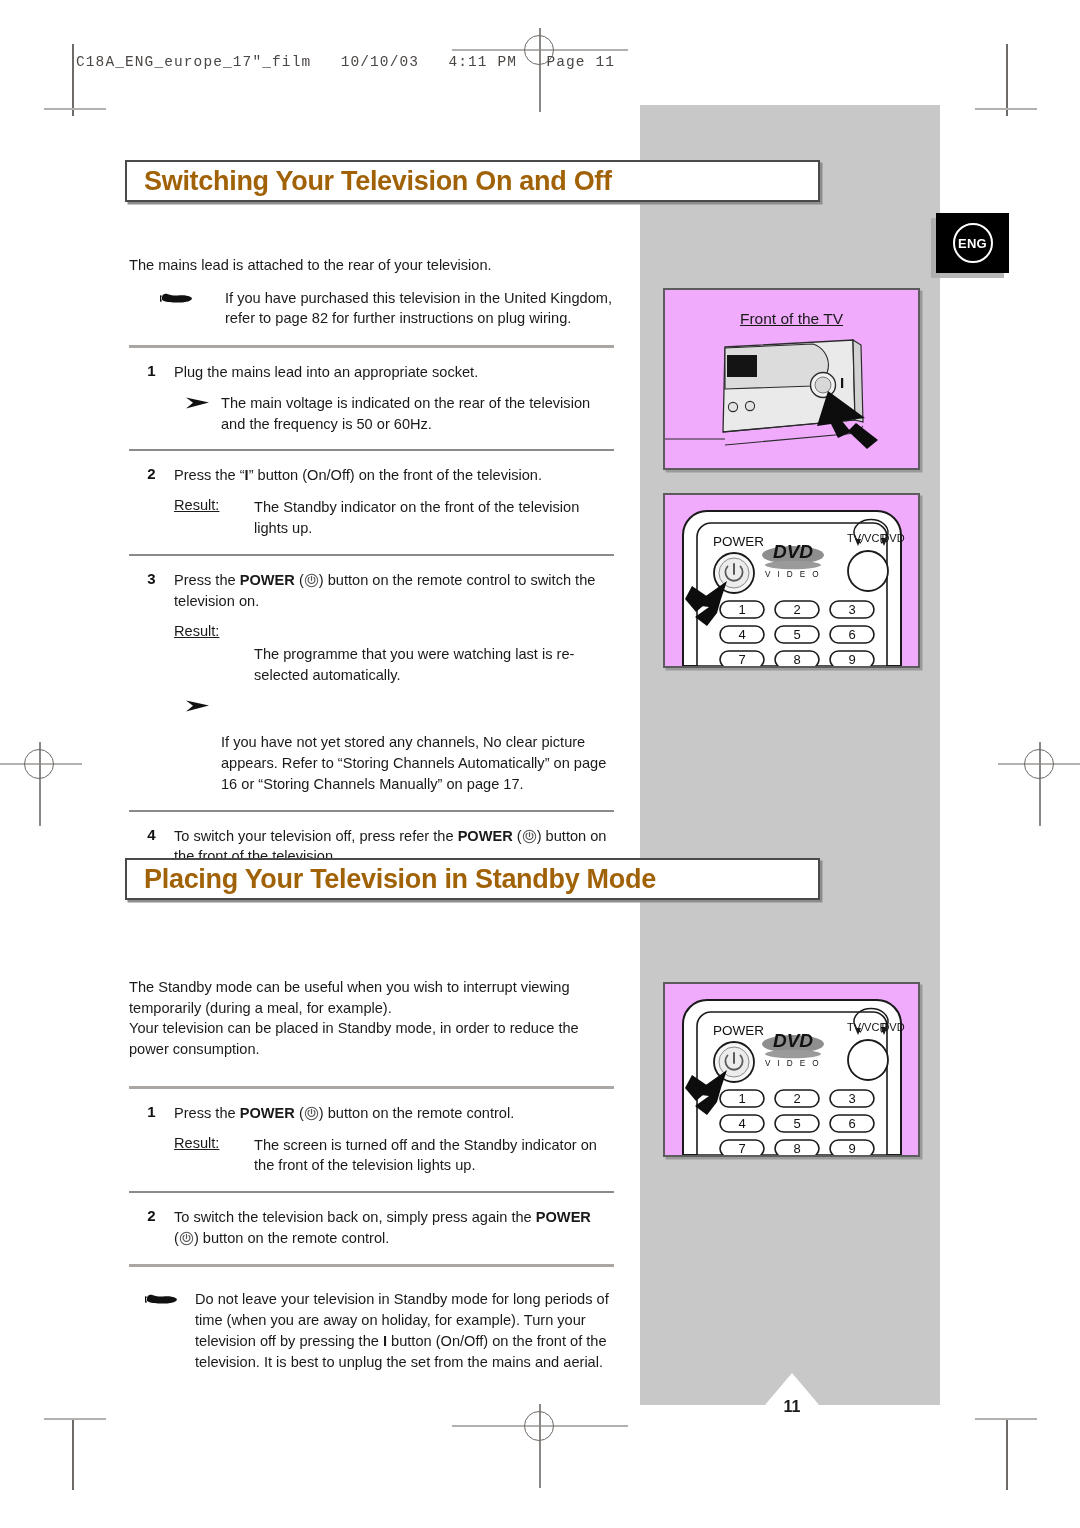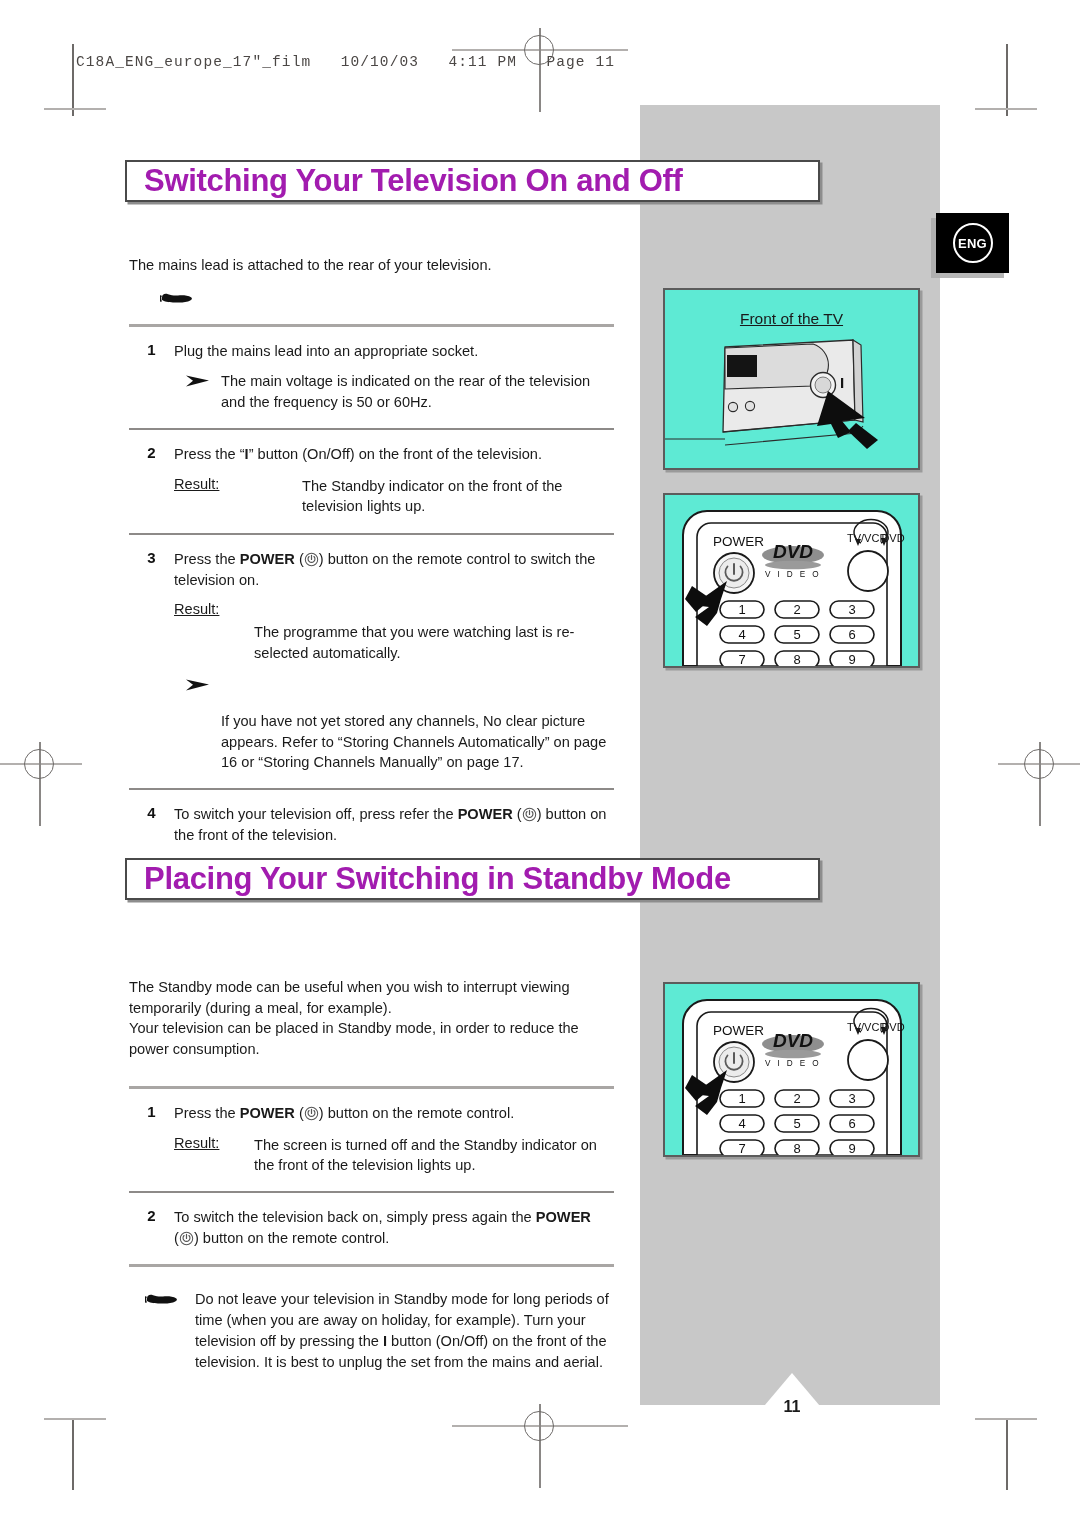--- a/index.html
+++ b/index.html
@@ -50,21 +50,21 @@
   }
 
   
   .section-bar {
     position: absolute; left: 125px; width: 695px; height: 42px;
     background: #fff; border: 2.4px solid #4a4a4a;
     box-shadow: 2.5px 2.5px 0 0 #8d8d8d;
     display: flex; align-items: center;
   }
   .section-bar span {
-    font-size: 31px; font-weight: 700; color: #a21caf;
+    font-size: 27px; font-weight: 700; color: #a16207;
     padding-left: 17px; letter-spacing: -0.3px;
   }
 
   
   .col { position: absolute; left: 129px; width: 485px; }
   .body-text { font-size: 14.6px; color: #1a1a1a; line-height: 1.42; }
 
   .hr { height: 3px; background: #a9a6a4; }
   .hr.thin { height: 2px; background: #8d8a88; }
 
@@ -78,21 +78,21 @@
   .hand-cell { width: 96px; flex: 0 0 96px; display: flex; justify-content: center; padding-top: 2px; }
   .arrow-cell { width: 47px; flex: 0 0 47px; display: flex; justify-content: center; padding-top: 3px; }
 
   .bold { font-weight: 700; }
 
   
   .pwr-inline { display: inline-block; vertical-align: -3px; width: 15px; height: 15px; }
 
   
   .illus {
-    position: absolute; background: #5eead4;
+    position: absolute; background: #f0abfc;
     border: 2.2px solid #5c5c5c;
     box-shadow: 2.5px 2.5px 0 0 #9a9a9a;
     padding-left: 42px;
   }
 
   .illus-title {
     position: absolute; left: 0; right: 0; top: 20px;
     text-align: center; font-size: 15.5px; color: #1a1a1a;
     text-decoration: underline;
   }
@@ -164,20 +164,21 @@
 
     <div class="body-text">The mains lead is attached to the rear of your television.</div>
 
     <div class="hand-row" style="margin-top:12px;">
       <div class="hand-cell">
         <svg width="34" height="18" viewBox="0 0 34 18">
           <path d="M2,7.5 C2,4 5,3.2 8,4.2 C11,5.2 14,5.6 18,5.4 C23,5.1 28,5.3 31,7.3 C33,8.7 31.5,10.6 28,11.4 C23,12.5 18,12.8 13,12.5 C8.5,12.2 4,11.6 2.2,10 C1.2,9.2 2,8.3 2,7.5 Z" fill="#111"></path>
           <path d="M1.2,5.5 C0.2,7.2 0.2,10 1.3,11.6" fill="none" stroke="#111" stroke-width="1.6"></path>
         </svg>
       </div>
+      <div class="body-text" style="flex:1;">If you have purchased this television in the United Kingdom, refer to page 82 for further instructions on plug wiring.</div>
     </div>
 
     <div class="hr" style="margin-top:16px;"></div>
 
     <div class="row" style="margin-top:14px;">
       <div class="num">1</div>
       <div class="row-body body-text">Plug the mains lead into an appropriate socket.</div>
     </div>
     <div class="row" style="margin-top:10px;">
       <div class="num"></div>
@@ -191,21 +192,21 @@
 
     <div class="hr thin" style="margin-top:15px;"></div>
 
     <div class="row" style="margin-top:14px;">
       <div class="num">2</div>
       <div class="row-body body-text"><span>Press the “</span><span class="bold">I</span><span>” button (On/Off) on the front of the television.</span></div>
     </div>
     <div class="row" style="margin-top:11px;">
       <div class="num"></div>
       <div class="resultlbl">Result:</div>
-      <div class="body-text" style="flex:1;margin-left:48px;">The Standby indicator on the front of the television lights up.</div>
+      <div class="body-text" style="flex:1;">The Standby indicator on the front of the television lights up.</div>
     </div>
 
     <div class="hr thin" style="margin-top:16px;"></div>
 
     <div class="row" style="margin-top:14px;">
       <div class="num">3</div>
       <div class="row-body body-text"><span>Press the </span><span class="bold">POWER</span> (<span class="pwr-inline"><svg width="15" height="15" viewBox="0 0 16 16">
               <circle cx="8" cy="8" r="6.6" fill="none" stroke="#555" stroke-width="1.1"></circle>
               <path d="M8,3.6 L8,8" stroke="#555" stroke-width="1.3" fill="none" stroke-linecap="round"></path>
               <path d="M5.4,4.8 A3.7,3.7 0 1 0 10.6,4.8" stroke="#555" stroke-width="1.2" fill="none" stroke-linecap="round"></path>
@@ -234,21 +235,21 @@
               <circle cx="8" cy="8" r="6.6" fill="none" stroke="#555" stroke-width="1.1"></circle>
               <path d="M8,3.6 L8,8" stroke="#555" stroke-width="1.3" fill="none" stroke-linecap="round"></path>
               <path d="M5.4,4.8 A3.7,3.7 0 1 0 10.6,4.8" stroke="#555" stroke-width="1.2" fill="none" stroke-linecap="round"></path>
             </svg></span><span>) button on the front of the television.</span></div>
     </div>
 
     <div class="hr" style="margin-top:16px;"></div>
   </div>
 
   <div class="section-bar" style="top:858px;">
-    <span>Placing Your Switching in Standby Mode</span>
+    <span>Placing Your Television in Standby Mode</span>
   </div>
 
   <div class="col" style="top:955px;">
     <div class="body-text" style="margin-top:22px;">The Standby mode can be useful when you wish to interrupt viewing temporarily (during a meal, for example).</div>
     <div class="body-text">Your television can be placed in Standby mode, in order to reduce the power consumption.</div>
 
     <div class="hr" style="margin-top:26px;"></div>
 
     <div class="row" style="margin-top:14px;">
       <div class="num">1</div>

